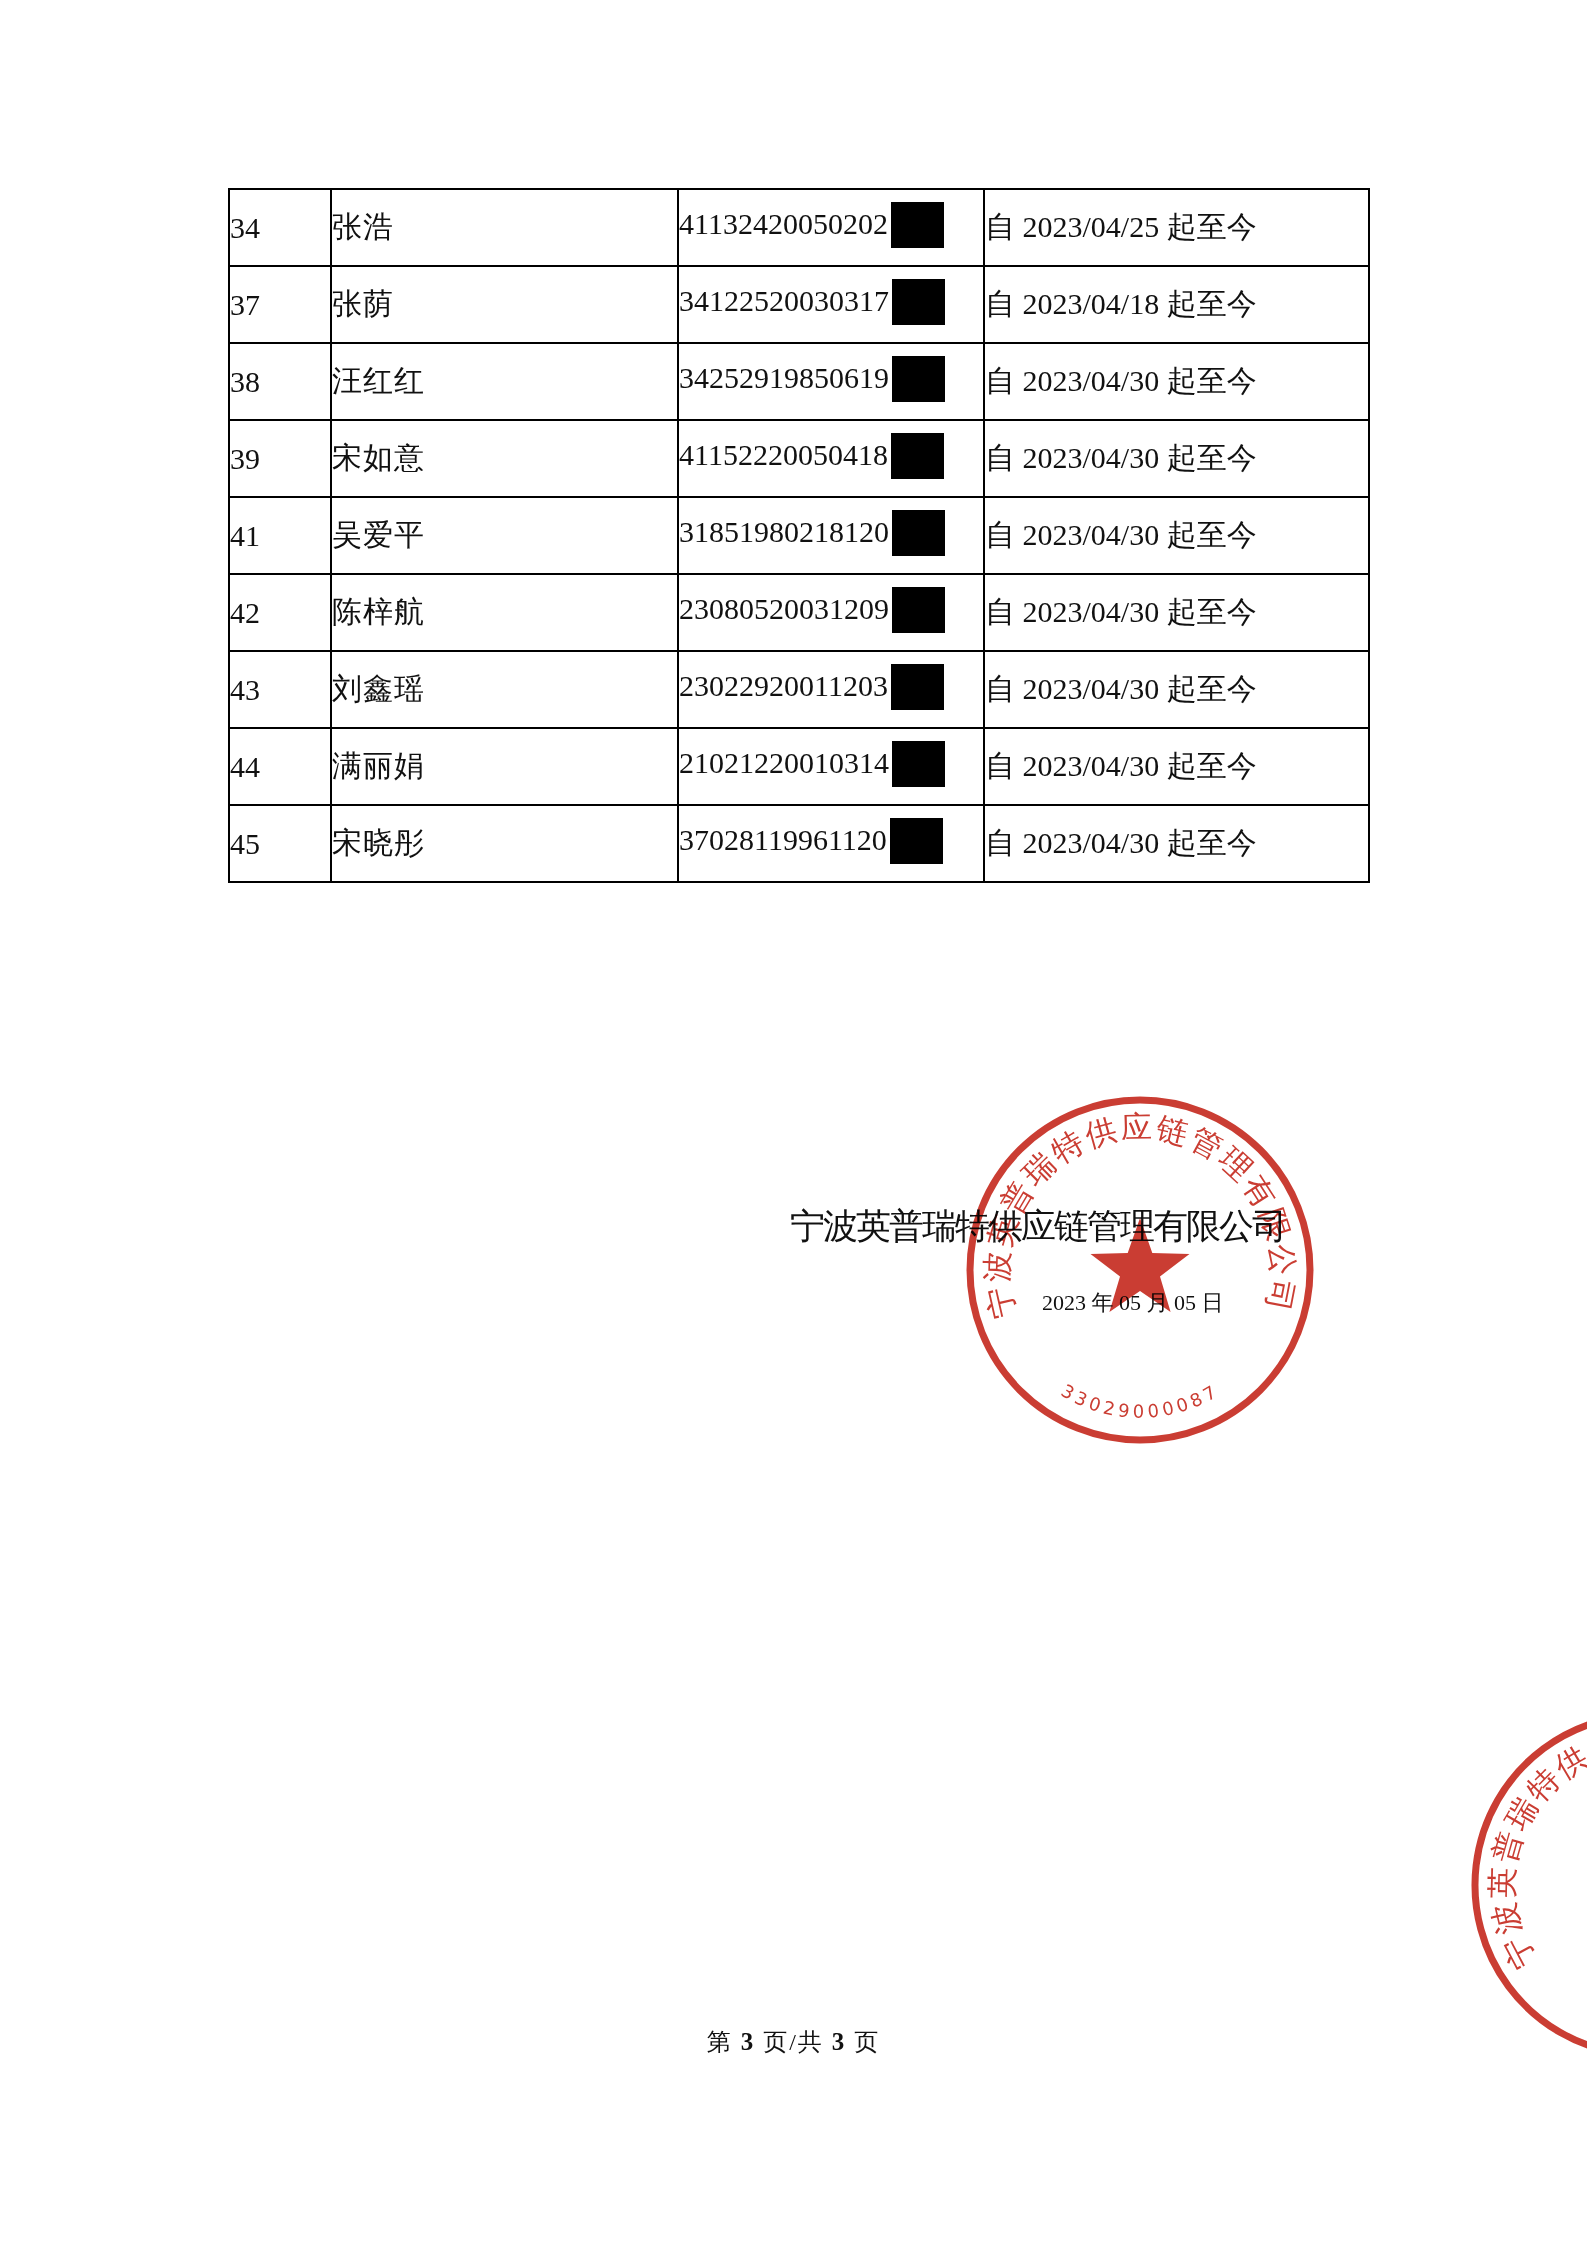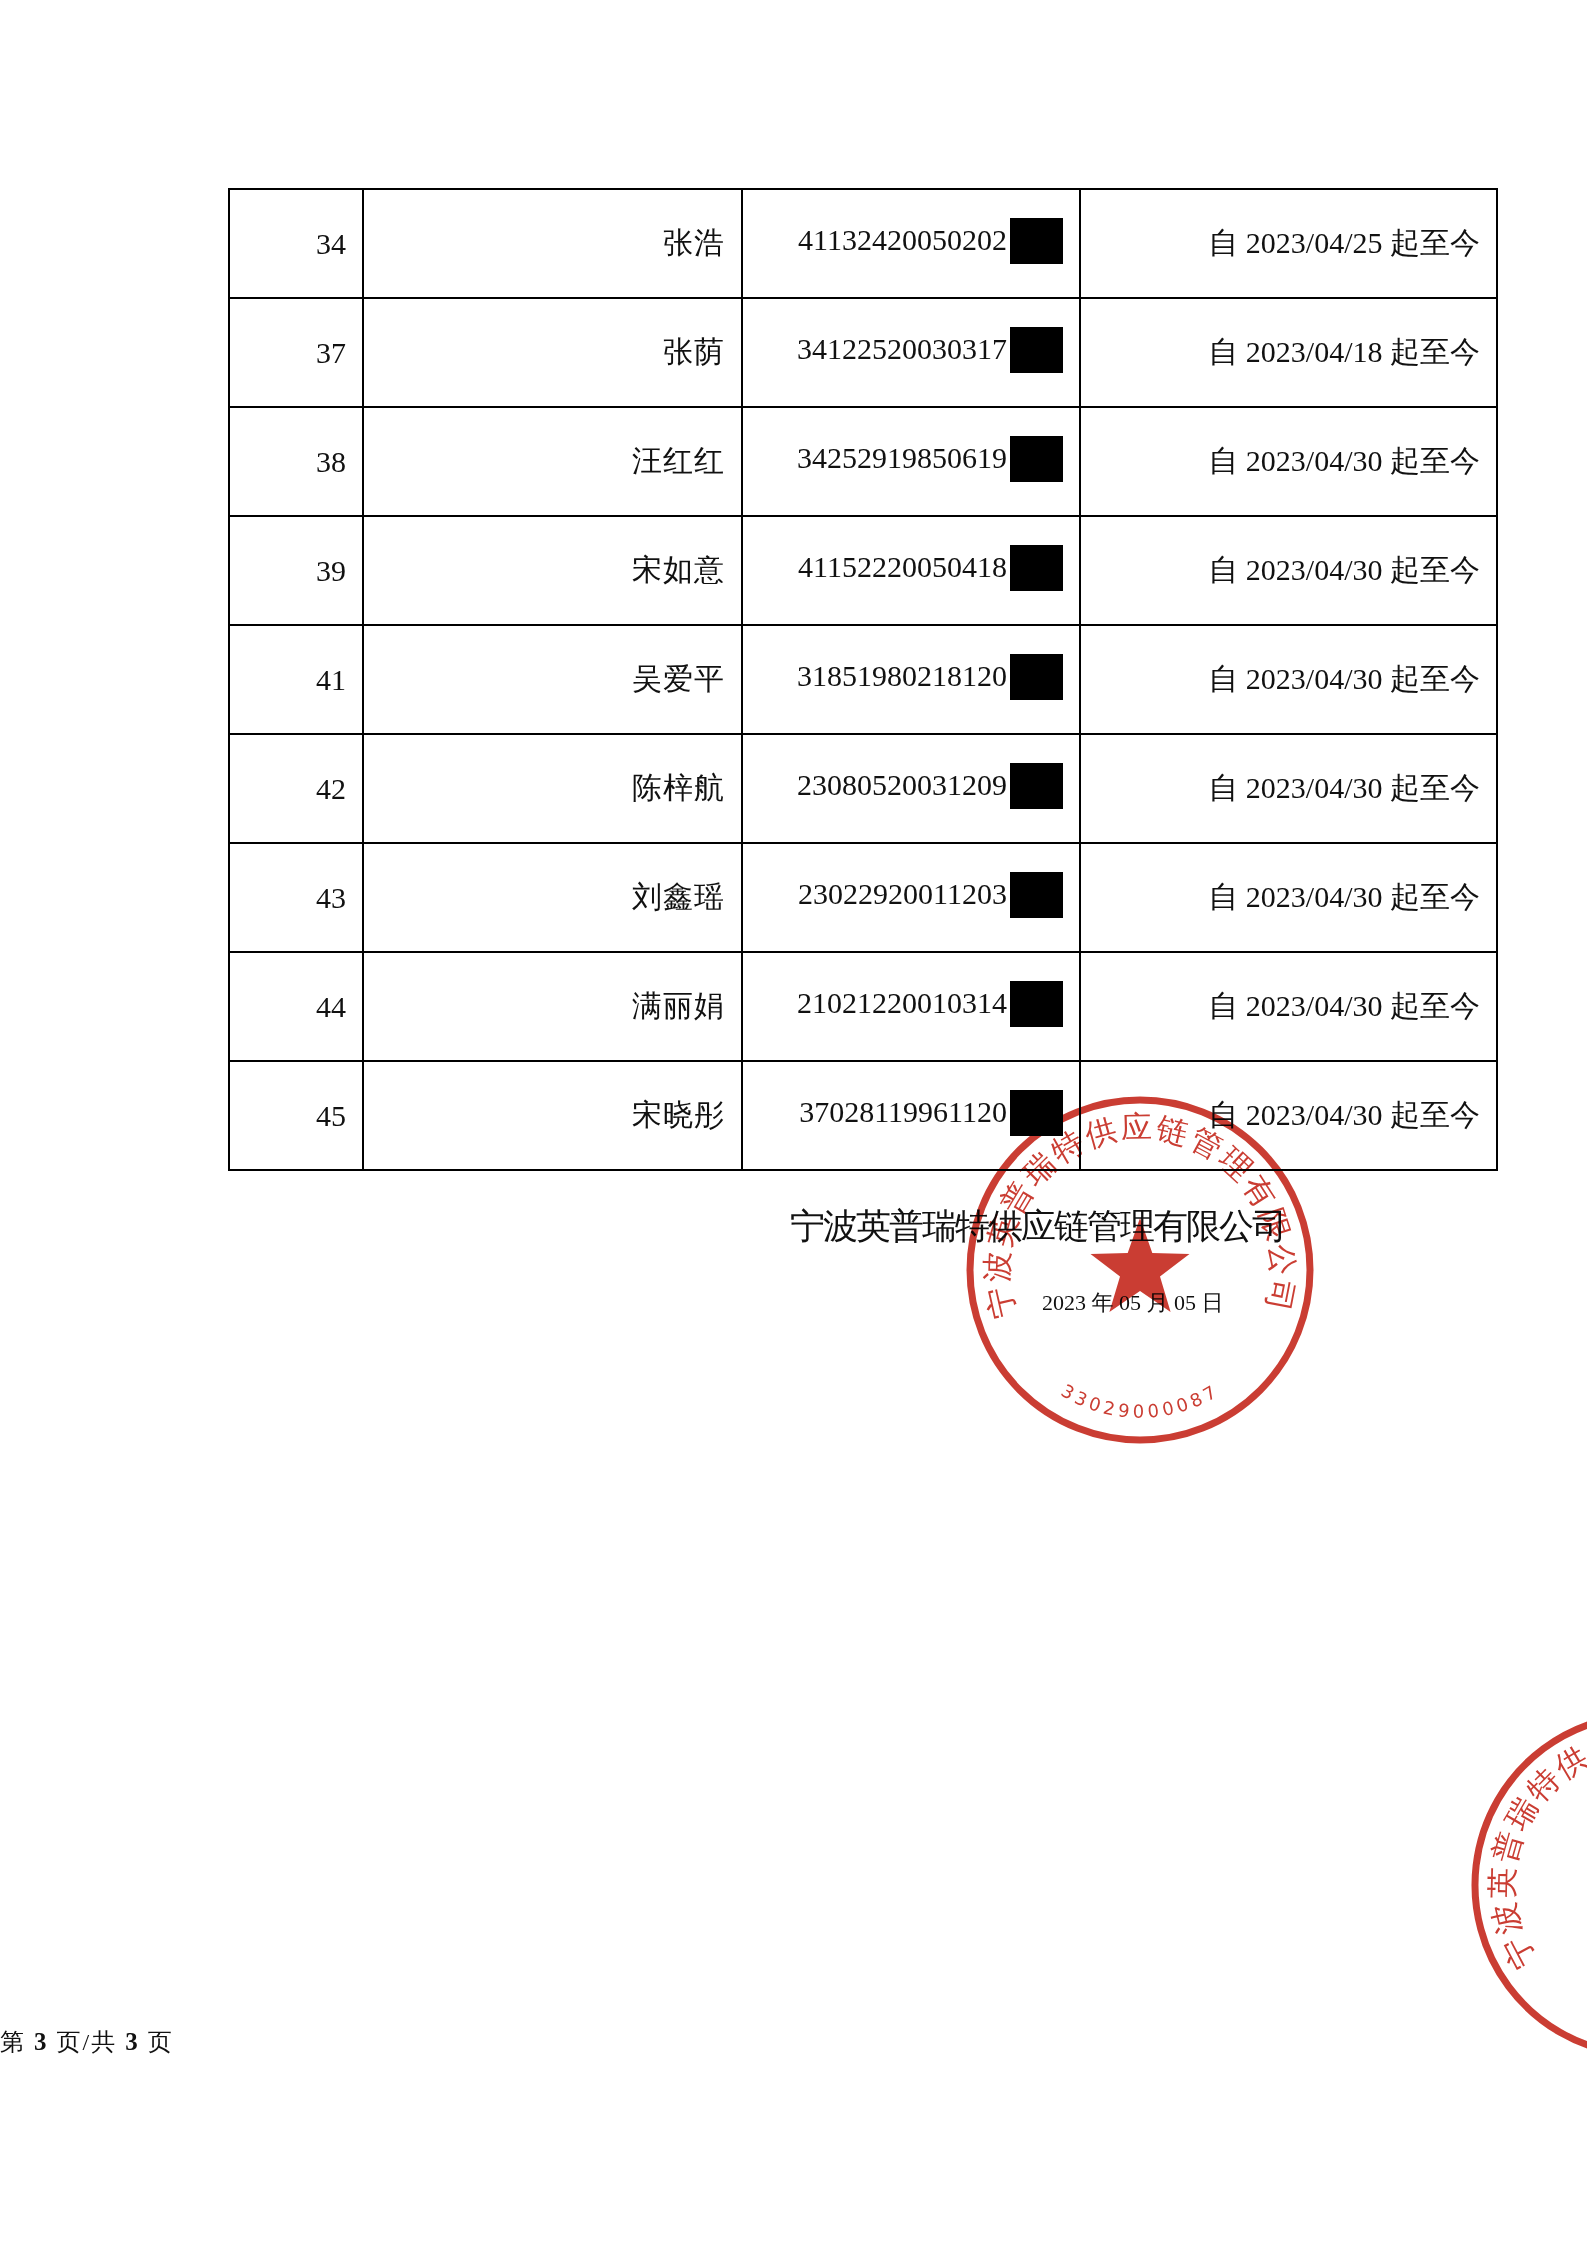--- a/index.html
+++ b/index.html
@@ -14,24 +14,24 @@
   
   table.roster{
     position:absolute;left:228px;top:188px;
     border-collapse:collapse;
     table-layout:fixed;
     width:1132px;
   }
   table.roster td{
     border:2px solid #000;
     height:75px;
-    text-align:right;
+    text-align:left;
     vertical-align:middle;
     font-size:30px;
-    padding:16px;
+    padding:0;
     white-space:nowrap;
   }
   td.c-no{width:100px;}
   td.c-name{width:345px;letter-spacing:1px;}
   td.c-id{width:304px;font-size:29px;}
   td.c-period{width:383px;font-size:29px;}
   .redact{
     display:inline-block;
     width:53px;height:46px;
     background:#000;
@@ -55,21 +55,21 @@
     opacity:0.9;
   }
   .seal-1{left:950px;top:1080px;}
   .seal-2{left:1455px;top:1695px;transform:rotate(-15deg);}
   .seal-ring{fill:none;stroke-width:7px;}
   .seal-text{font-size:31px;letter-spacing:2.5px;font-family:"Liberation Serif","DejaVu Serif",serif;}
   .seal-num{font-size:18px;letter-spacing:4px;font-family:"DejaVu Sans","Liberation Sans",sans-serif;}
   
   .footer{
     position:absolute;left:0;top:2026px;width:100%;
-    text-align:left;font-size:24px;letter-spacing:2px;
+    text-align:center;font-size:24px;letter-spacing:2px;
   }
   .footer b{font-size:25px;}
 </style>
 </head>
 <body>
 
 <div class="page">
 
   <table class="roster">
     <tbody>

